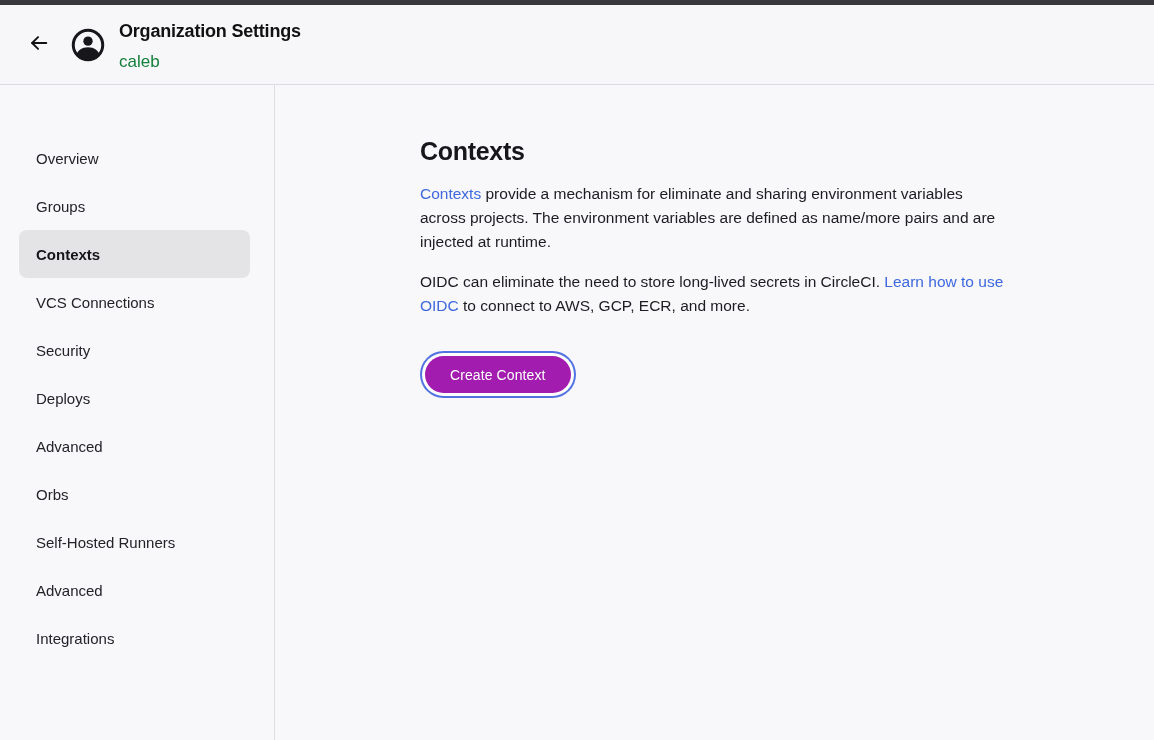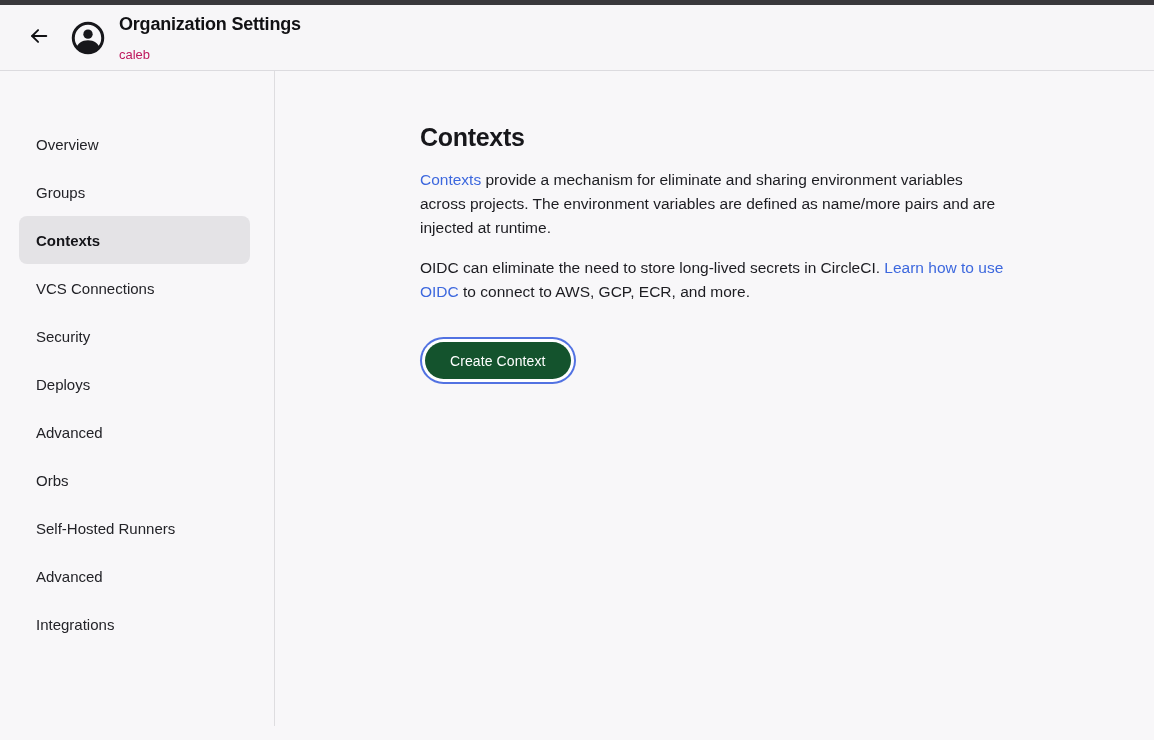--- a/index.html
+++ b/index.html
@@ -12,21 +12,21 @@
     font-family: "Liberation Sans", sans-serif;
     color: #1C1C21;
   }
 
   .top-bar {
     height: 5px;
     background: #39383C;
   }
 
   .app-header {
-    height: 66px;
+    height: 80px;
     display: flex;
     align-items: center;
     padding-left: 24px;
     background: #F7F6F8;
     border-bottom: 1px solid #DCDBDF;
   }
   .back-btn {
     width: 30px;
     height: 30px;
     display: flex;
@@ -45,22 +45,22 @@
   }
   .header-text { margin-left: 14px; }
   .header-title {
     font-size: 18px;
     font-weight: 700;
     color: #111114;
     letter-spacing: -0.2px;
     line-height: 22px;
   }
   .header-sub {
-    font-size: 13px;
-    color: #be185d;
+    font-size: 17px;
+    color: #15803d;
     margin-top: 12px;
     line-height: 16px;
   }
 
   .content {
     display: flex;
     height: 655px;
   }
 
   .sidebar {
@@ -114,21 +114,21 @@
   .btn-row {
     margin-top: 33px;
     padding: 5px;
   }
   .create-btn {
     font-family: inherit;
     height: 37px;
     padding: 0 25px;
     border: none;
     border-radius: 20px;
-    background: #14532d;
+    background: #a21caf;
     color: #FFFFFF;
     font-size: 14px;
     font-weight: 500;
     letter-spacing: 0.1px;
     cursor: pointer;
     box-shadow: 0 0 0 3px #FFFFFF, 0 0 0 5px #5272E2;
   }
 </style>
 </head>
 <body>

